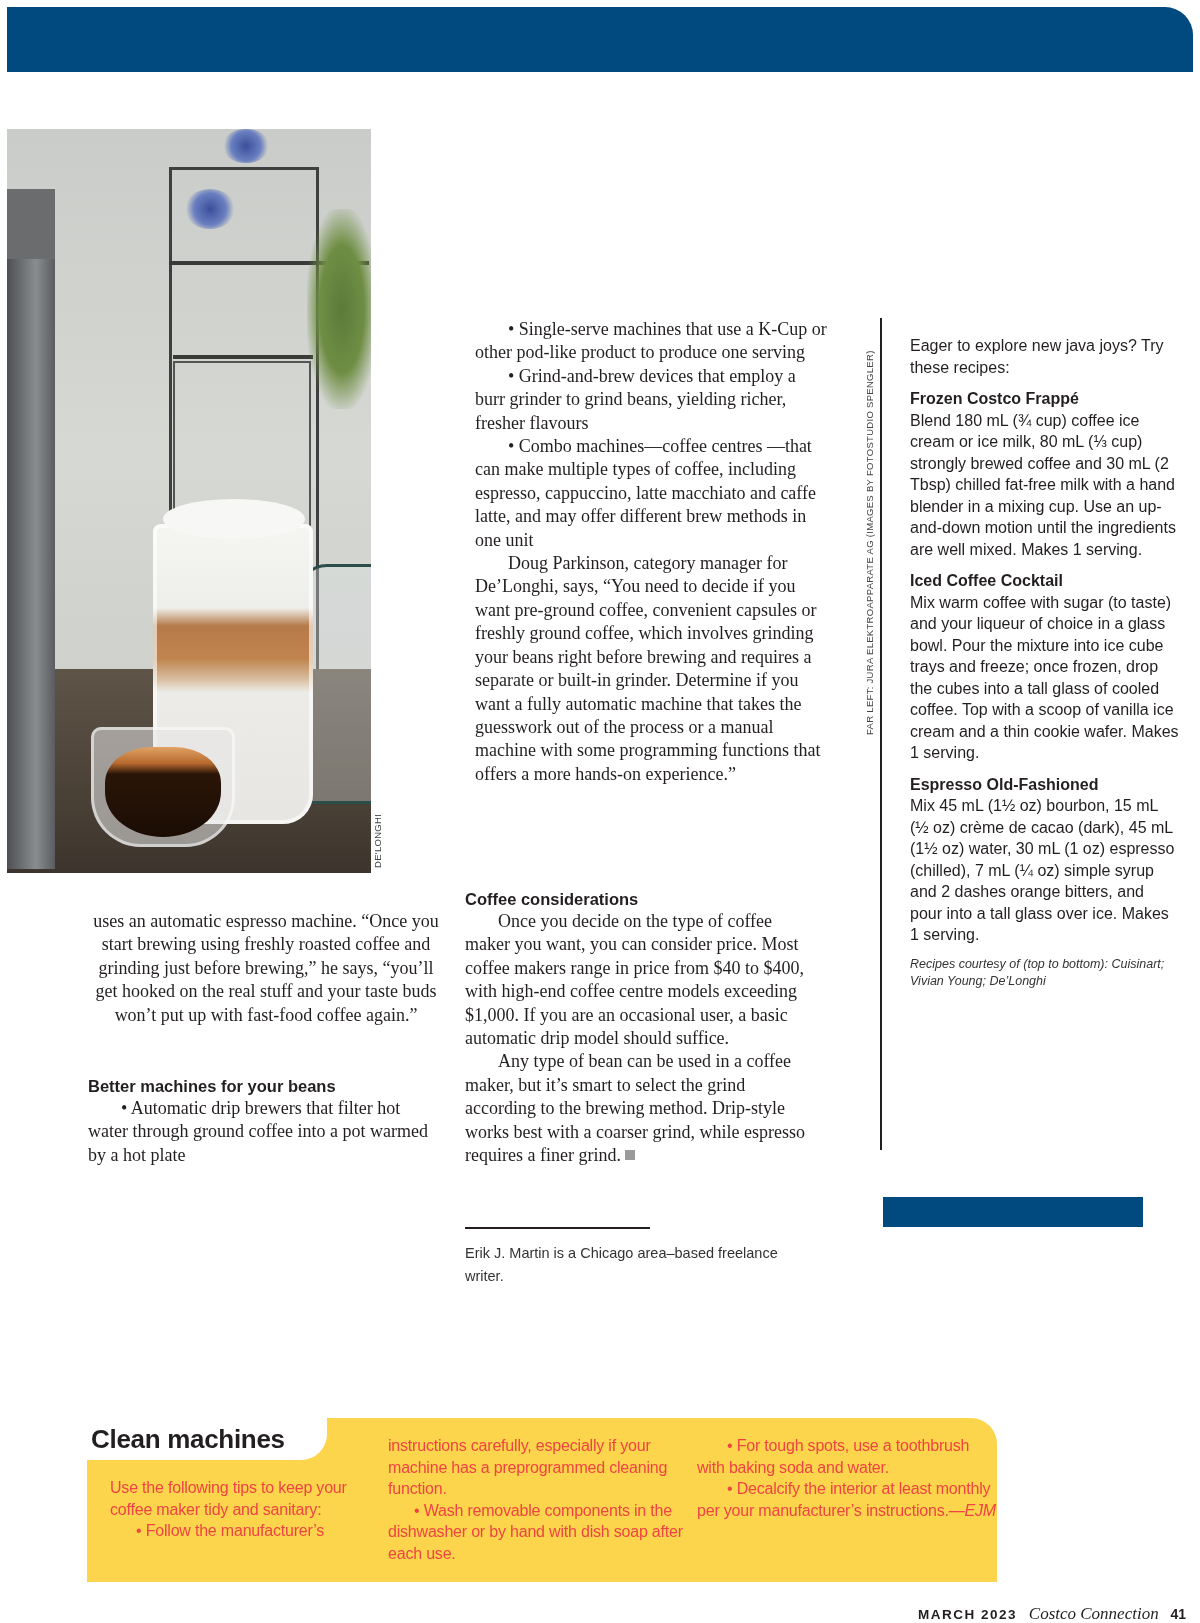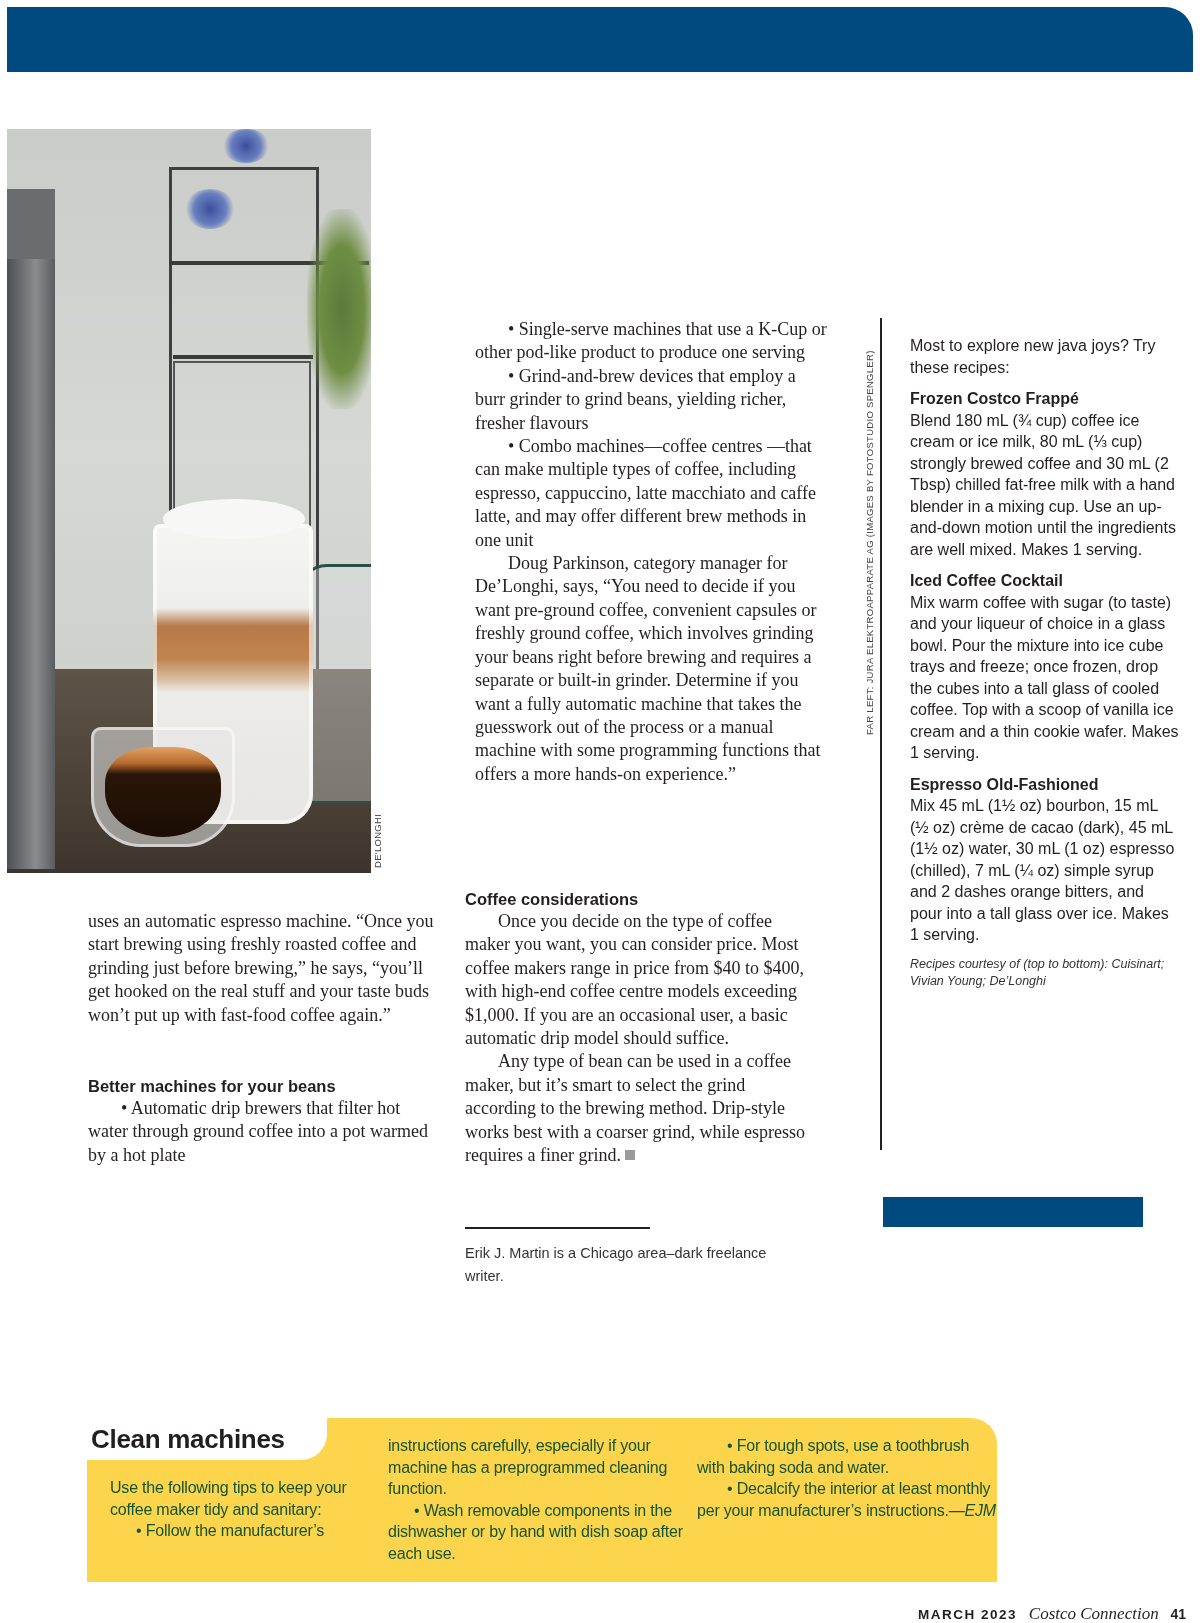--- a/index.html
+++ b/index.html
@@ -60,21 +60,21 @@
     .credit-jura { left: 864px; top: 735px; }
     .jura-rule { position: absolute; left: 880px; top: 318px; width: 1.5px; height: 832px; background: #231f20; }
 
     
     .body-text { font-family: "Liberation Serif", serif; font-size: 18px; line-height: 23.4px; color: #231f20; }
     .body-text p { margin: 0; }
     .indent { text-indent: 33px; }
     .bullet { text-indent: 33px; }
     .subhead { font-family: "Liberation Sans", sans-serif; font-weight: bold; font-size: 16.5px; line-height: 22px; color: #231f20; }
 
-    .col1a { position: absolute; left: 88px; top: 910px; width: 356px; }
+    .col1a { position: absolute; left: 88px; top: 910px; width: 356px; text-align: center; }
     .col1b { position: absolute; left: 88px; top: 1075px; width: 356px; }
     .col2a { position: absolute; left: 455px; top: 318px; width: 355px; margin-left: 20px; }
     .col2b { position: absolute; left: 465px; top: 888px; width: 355px; }
     .endmark { display: inline-block; width: 10px; height: 10px; background: #9a9a9a; margin-left: 4px; vertical-align: 1px; }
     .bio-rule { position: absolute; left: 465px; top: 1227px; width: 185px; height: 2px; background: #231f20; }
     .bio { position: absolute; left: 465px; top: 1242px; width: 330px; font-family: "Liberation Sans", sans-serif;
       font-size: 14.5px; line-height: 23px; color: #333; }
 
     
     .sidebar { position: absolute; left: 910px; top: 316px; width: 270px; font-family: "Liberation Sans", sans-serif; color: #231f20; }
@@ -87,21 +87,21 @@
     .sidebar-bar { position: absolute; left: 883px; top: 1197px; width: 260px; height: 30px; background: #004a7f; }
 
     
     .clean-box { position: absolute; left: 87px; top: 1418px; width: 910px; height: 164px;
       background: #fcd54c; border-top-right-radius: 26px; }
     .clean-tab { position: absolute; left: 87px; top: 1410px; width: 240px; height: 50px; background: #ffffff;
       border-bottom-right-radius: 26px; }
     .clean-title { position: absolute; left: 91px; top: 1424px; font-family: "Liberation Sans", sans-serif;
       font-size: 26px; font-weight: bold; color: #231f20; letter-spacing: -0.3px; }
     .clean-col { position: absolute; font-family: "Liberation Sans", sans-serif; font-size: 16px; line-height: 21.5px;
-      color: #14532d; letter-spacing: -0.2px; }
+      color: #ef4444; letter-spacing: -0.2px; }
     .clean-col p { margin: 0; }
     .clean-col .b { text-indent: 26px; }
     .cc1 { left: 110px; top: 1477px; width: 260px; }
     .cc2 { left: 388px; top: 1435px; width: 300px; }
     .cc3 { left: 697px; top: 1435px; width: 300px; }
     .cc3 .b { text-indent: 30px; }
 
     
     .footer { position: absolute; right: 14px; top: 1604px; font-size: 15px; white-space: nowrap; color: #231f20; }
     .footer .month { font-family: "Liberation Sans", sans-serif; letter-spacing: 1.5px; font-weight: bold; font-size: 13.5px; }
@@ -149,29 +149,29 @@
   <p class="bullet">• Grind-and-brew devices that employ a burr grinder to grind beans, yielding richer, fresher flavours</p>
   <p class="bullet">• Combo machines—coffee centres —that can make multiple types of coffee, including espresso, cappuccino, latte macchiato and caffe latte, and may offer different brew methods in one unit</p>
   <p class="indent">Doug Parkinson, category manager for De’Longhi, says, “You need to decide if you want pre-ground coffee, convenient capsules or freshly ground coffee, which involves grinding your beans right before brewing and requires a separate or built-in grinder. Determine if you want a fully automatic machine that takes the guesswork out of the process or a manual machine with some programming functions that offers a more hands-on experience.”</p>
 </div>
 <div class="col2b body-text">
   <div class="subhead">Coffee considerations</div>
   <p class="indent">Once you decide on the type of coffee maker you want, you can consider price. Most coffee makers range in price from $40 to $400, with high-end coffee centre models exceeding $1,000. If you are an occasional user, a basic automatic drip model should suffice.</p>
   <p class="indent"><span>Any type of bean can be used in a coffee maker, but it’s smart to select the grind according to the brewing method. Drip-style works best with a coarser grind, while espresso requires a finer grind.</span><span class="endmark"></span></p>
 </div>
 <div class="bio-rule"></div>
-<div class="bio">Erik J. Martin is a Chicago area–dark freelance writer.</div>
+<div class="bio">Erik J. Martin is a Chicago area–based freelance writer.</div>
 
 <div class="credit-vert credit-jura">FAR LEFT: JURA ELEKTROAPPARATE AG (IMAGES BY FOTOSTUDIO SPENGLER)</div>
 <div class="jura-rule"></div>
 
 <div class="sidebar">
   <div class="sidebar-title">
   </div>
-  <div class="sidebar-intro">Most to explore new java joys? Try these recipes:</div>
+  <div class="sidebar-intro">Eager to explore new java joys? Try these recipes:</div>
   <div class="recipe">
     <div class="recipe-name">Frozen Costco Frappé</div>
     <div class="recipe-body">Blend 180 mL (¾ cup) coffee ice cream or ice milk, 80 mL (⅓ cup) strongly brewed coffee and 30 mL (2 Tbsp) chilled fat-free milk with a hand blender in a mixing cup. Use an up-and-down motion until the ingredients are well mixed. Makes 1 serving.</div>
   </div>
   <div class="recipe">
     <div class="recipe-name">Iced Coffee Cocktail</div>
     <div class="recipe-body">Mix warm coffee with sugar (to taste) and your liqueur of choice in a glass bowl. Pour the mixture into ice cube trays and freeze; once frozen, drop the cubes into a tall glass of cooled coffee. Top with a scoop of vanilla ice cream and a thin cookie wafer. Makes 1 serving.</div>
   </div>
   <div class="recipe">
     <div class="recipe-name">Espresso Old-Fashioned</div>

